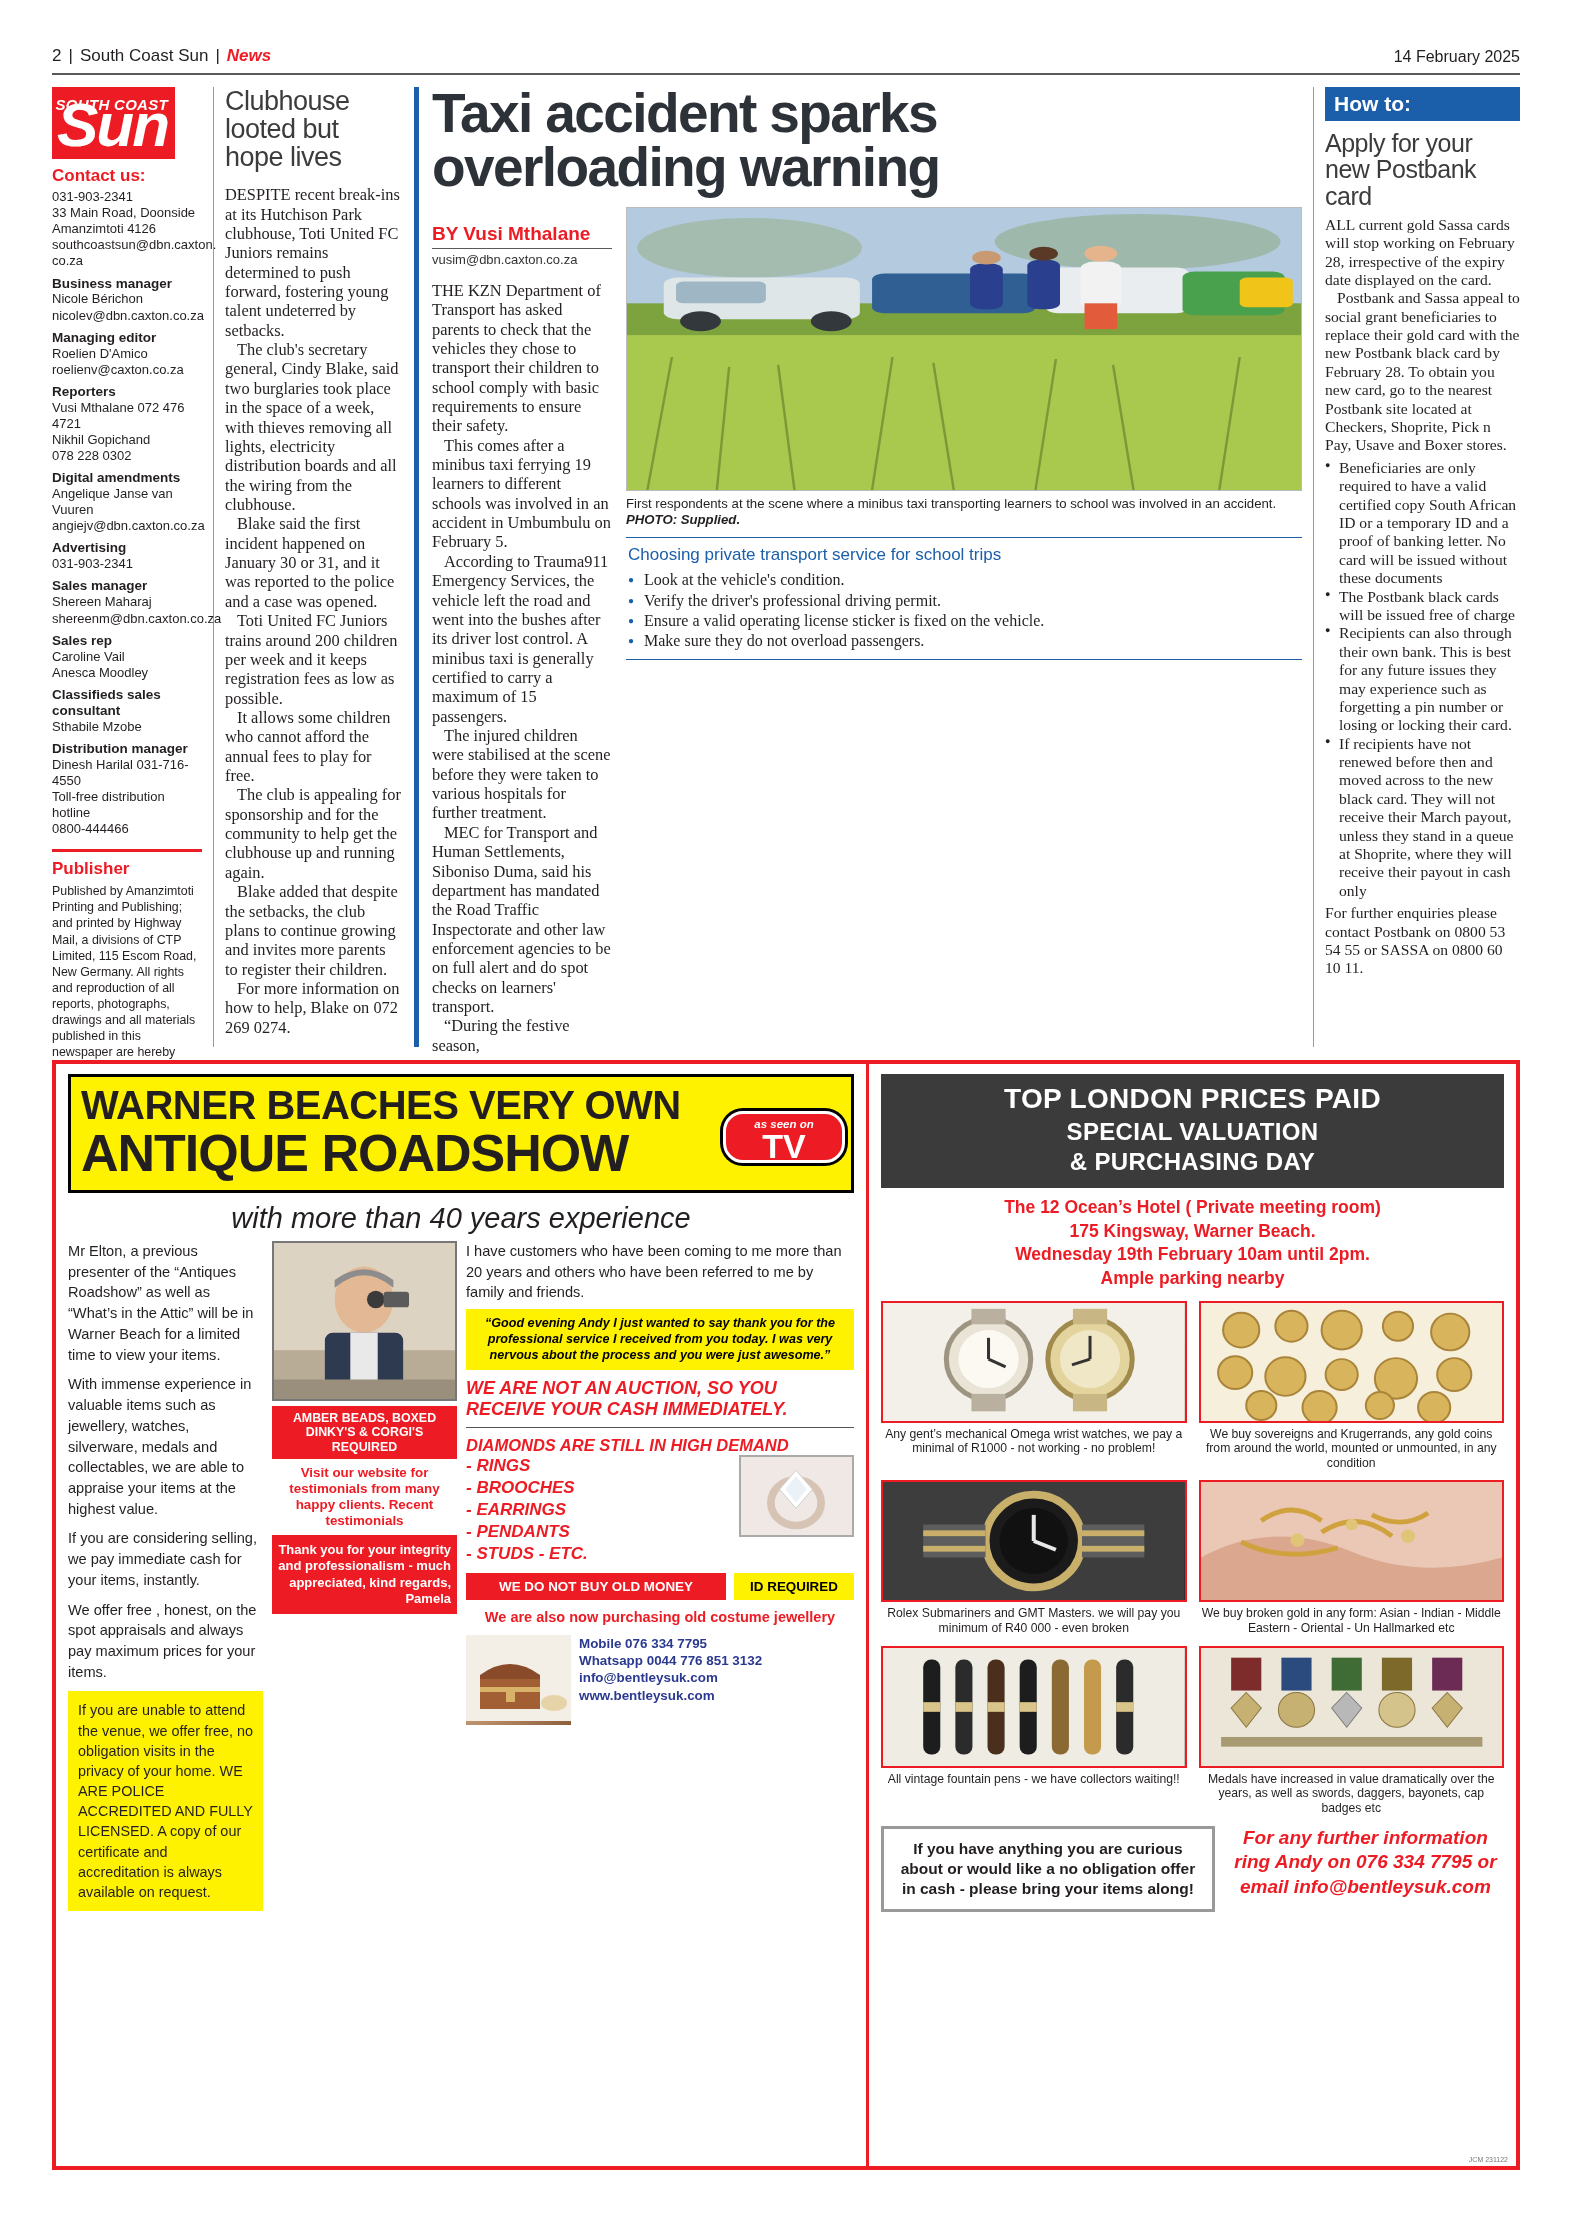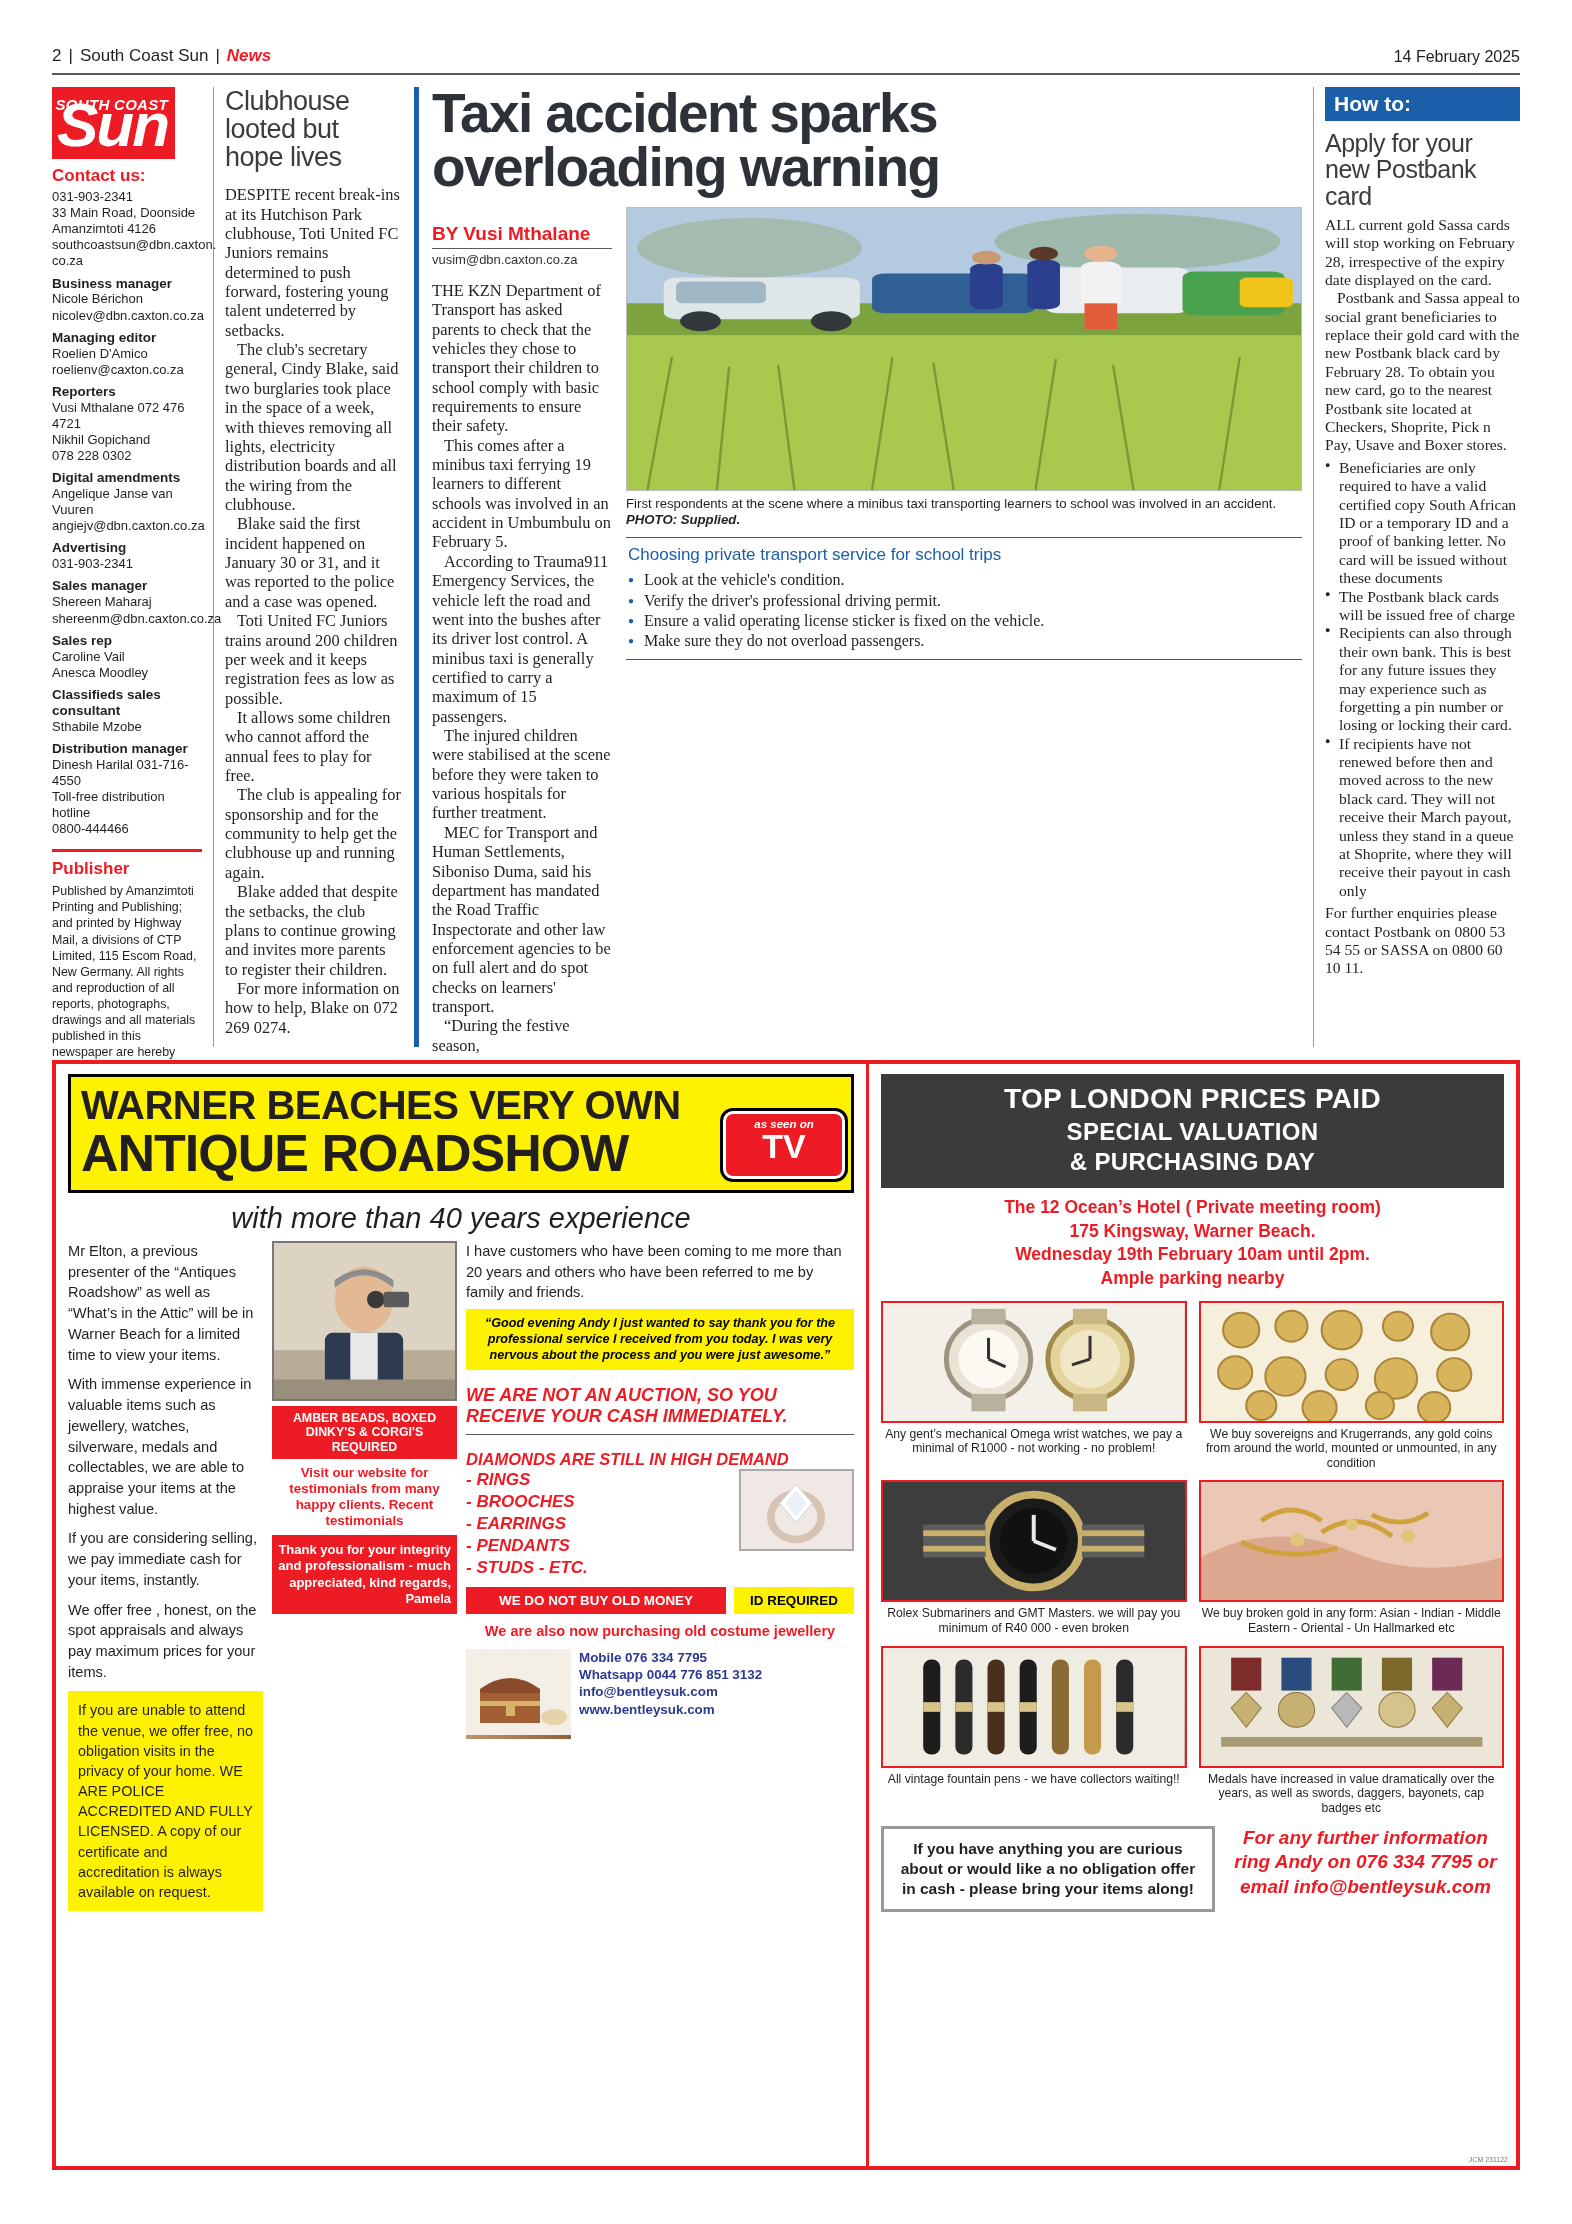--- a/index.html
+++ b/index.html
@@ -83,41 +83,41 @@
   
   .adzone { position: absolute; left: 52px; top: 1060px; width: 1468px; height: 1110px;
             border: 4px solid #ed1c24; display: flex; background: #fff; }
   .adleft { width: 810px; flex: none; padding: 10px 12px 6px 12px; position: relative; }
   .adright { flex: 1 1 auto; padding: 10px 12px; border-left: 3px solid #ed1c24; }
 
   .yellowbanner { background: #fff200; border: 3px solid #000; padding: 8px 10px 10px;
                   position: relative; }
   .yellowbanner .l1 { font-weight: bold; font-size: 40px; letter-spacing: -.5px; line-height: 1; }
   .yellowbanner .l2 { font-weight: bold; font-size: 52px; letter-spacing: -1px; line-height: 1.02; margin-top: 2px; }
-  .tvbadge { position: absolute; right: 6px; top: 34px; width: 122px; height: 68px;
-             background: #ed1c24; border: 3px solid #fff; border-radius: 10px;
+  .tvbadge { position: absolute; right: 6px; top: 34px; width: 122px; height: 52px;
+             background: #ed1c24; border: 3px solid #fff; border-radius: 20px;
              color: #fff; text-align: center; box-shadow: 0 0 0 3px #000; }
   .tvbadge .s1 { font-size: 11.5px; font-style: italic; font-weight: bold; margin-top: 4px; }
   .tvbadge .s2 { font-size: 34px; font-weight: bold; line-height: .95; }
   .subhead-it { text-align: center; font-style: italic; font-size: 29px; margin: 9px 0 6px; }
 
   .adbody { display: flex; gap: 9px; }
   .ab-col1 { width: 195px; flex: none; font-size: 14.6px; line-height: 1.42; }
   .ab-col1 p { margin-bottom: 9px; }
   .ab-col2 { width: 185px; flex: none; }
   .ab-col3 { flex: 1 1 auto; }
   .elton-photo { width: 100%; height: 160px; border: 2px solid #777; position: relative; overflow: hidden; }
   .redstrip { background: #ed1c24; color: #fff; font-weight: bold; font-size: 12.4px;
               text-align: center; padding: 5px 4px; line-height: 1.15; margin-top: 5px; }
   .redtext { color: #ed1c24; font-weight: bold; font-size: 13.4px; text-align: center; line-height: 1.2; }
   .testi-red { background: #ed1c24; color: #fff; font-weight: bold; font-size: 13px;
                text-align: right; padding: 7px 6px; line-height: 1.25; margin-top: 6px; }
   .testi-yel { background: #fff200; color: #000; font-weight: bold; font-size: 12.6px;
                text-align: center; padding: 7px 6px; line-height: 1.25; margin-top: 6px; font-style: italic; }
-  .red-it { color: #ed1c24; font-weight: bold; font-style: italic; font-size: 18px; line-height: 1.15; margin-top: 15px; }
+  .red-it { color: #ed1c24; font-weight: bold; font-style: italic; font-size: 18px; line-height: 1.15; margin-top: 8px; }
   .diamond-list { color: #ed1c24; font-weight: bold; font-style: italic; font-size: 17px; line-height: 1.3; }
   .pillrow { display: flex; gap: 8px; margin-top: 8px; }
   .pill-red { background: #ed1c24; color: #fff; font-weight: bold; font-size: 13.4px;
               padding: 6px 8px; text-align: center; flex: 1 1 auto; }
   .pill-yel { background: #fff200; color: #000; font-weight: bold; font-size: 13.4px;
               padding: 6px 8px; text-align: center; width: 120px; flex: none; }
   .bluebox-c { color: #2b3990; font-weight: bold; font-size: 13.4px; line-height: 1.3; }
   .yellowbox { background: #fff200; font-weight: bold; font-size: 12.6px; text-align: center;
                padding: 8px 6px; line-height: 1.25; }
   .ybox2 { background: #fff200; font-size: 14.4px; line-height: 1.4; padding: 9px 10px; }

